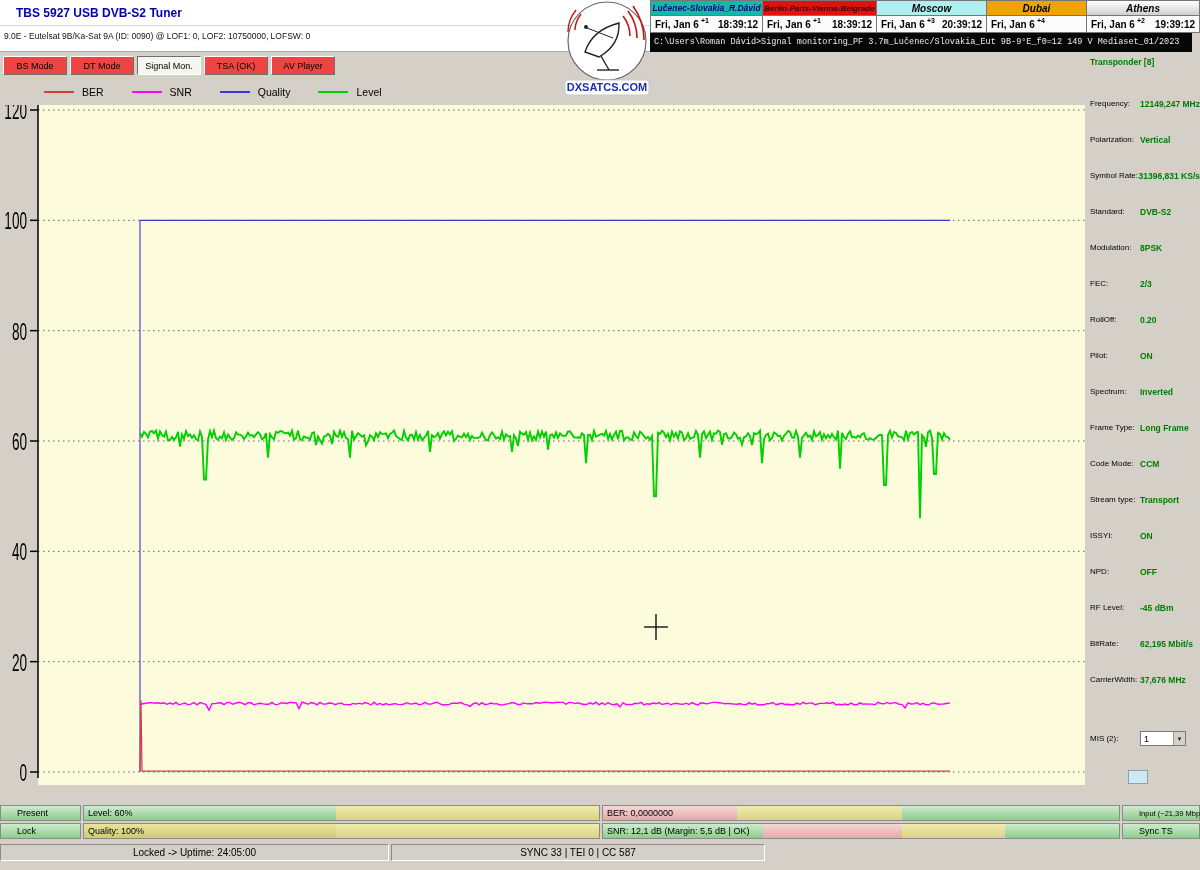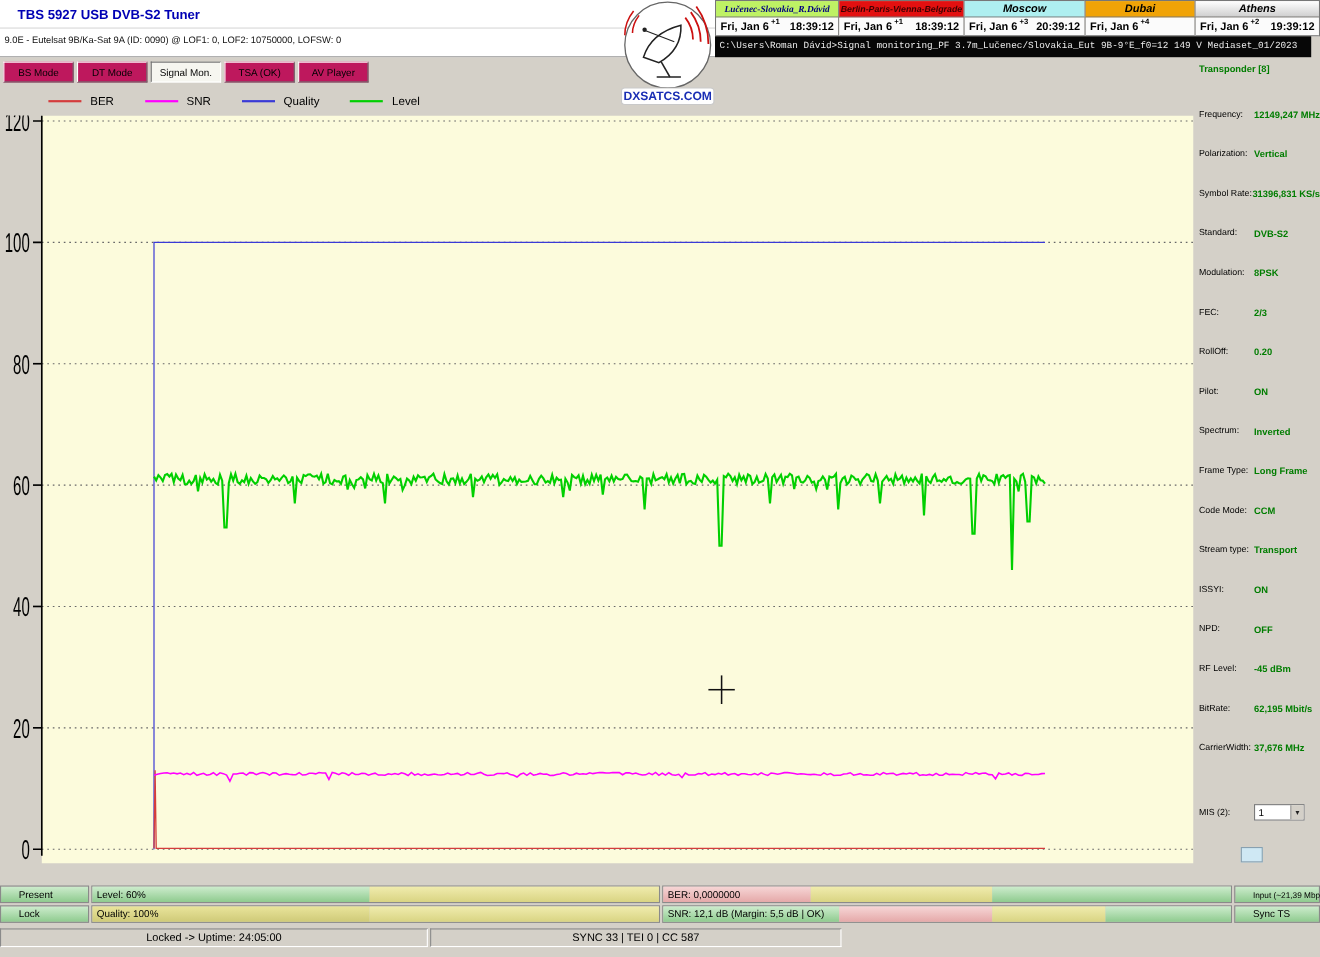--- a/index.html
+++ b/index.html
@@ -24,21 +24,21 @@
   .clock-tval{margin-left:auto}
   .fs8{font-size:8px}.fs85{font-size:8.5px}
 
   
   #cmd-line{position:absolute;left:650px;top:33px;width:542px;height:19px;background:#070707;color:#ececec;
     font-family:"Liberation Mono","DejaVu Sans Mono",monospace;font-size:8.5px;line-height:19px;padding-left:4px;
     white-space:nowrap;overflow:hidden;z-index:5}
 
   
   #tabs{position:absolute;left:3px;top:56px;height:20px;display:flex;gap:3px}
-  .tab{width:64px;height:19px;font-size:9px;display:flex;align-items:center;justify-content:center;background:#be185d;
+  .tab{width:64px;height:19px;font-size:9px;display:flex;align-items:center;justify-content:center;background:#ef4444;
     border:1px solid;border-color:#fff #6f6f6f #6f6f6f #fff;color:#000;white-space:nowrap}
   .tab.active{background:#f6f6f0;border-color:#6f6f6f #fff #fff #6f6f6f}
 
   
   #legend{position:absolute;left:44px;top:84px;height:16px;display:flex;align-items:center}
   .legend-item{display:flex;align-items:center;margin-right:28px}
   .legend-line{width:30px;height:2px;margin-right:8px}
   .legend-label{font-size:10.5px;color:#000}
 
   
@@ -97,21 +97,21 @@
     <path d="M72 6 q11 15 11 34" fill="none" stroke="#cc1111" stroke-width="1.6"></path>
     <path d="M20 14 q-6 8 -6 16" fill="none" stroke="#cc1111" stroke-width="1.4"></path>
     <path d="M15 10 q-8 10 -8 22" fill="none" stroke="#cc1111" stroke-width="1.4"></path>
     <rect x="4" y="80" width="84" height="15" rx="3" fill="#fff" stroke="#c9c9c9"></rect>
     <text x="46" y="91" text-anchor="middle" font-size="11" font-weight="bold" fill="#1a2eb4" font-family="Liberation Sans, sans-serif">DXSATCS.COM</text>
   </svg>
 </div>
 
 <div id="clocks">
   <div class="clock" style="width:112px">
-    <div class="clock-city fs85" style="color: rgb(0, 0, 128); background-color: #bef264; font-family: Liberation Serif, serif;">Lučenec-Slovakia_R.Dávid</div>
+    <div class="clock-city fs85" style="color: rgb(0, 0, 128); background-color: #14b8a6;">Lučenec-Slovakia_R.Dávid</div>
     <div class="clock-time">
       <span>Fri, Jan 6</span>
       <span class="clock-offset">+1</span>
       <span class="clock-tval">18:39:12</span>
     </div>
   </div>
   <div class="clock" style="width:114px">
     <div class="clock-city fs8" style="color: rgb(60, 0, 0); background-color: rgb(227, 16, 16);">Berlin-Paris-Vienna-Belgrade</div>
     <div class="clock-time">
       <span>Fri, Jan 6</span>

